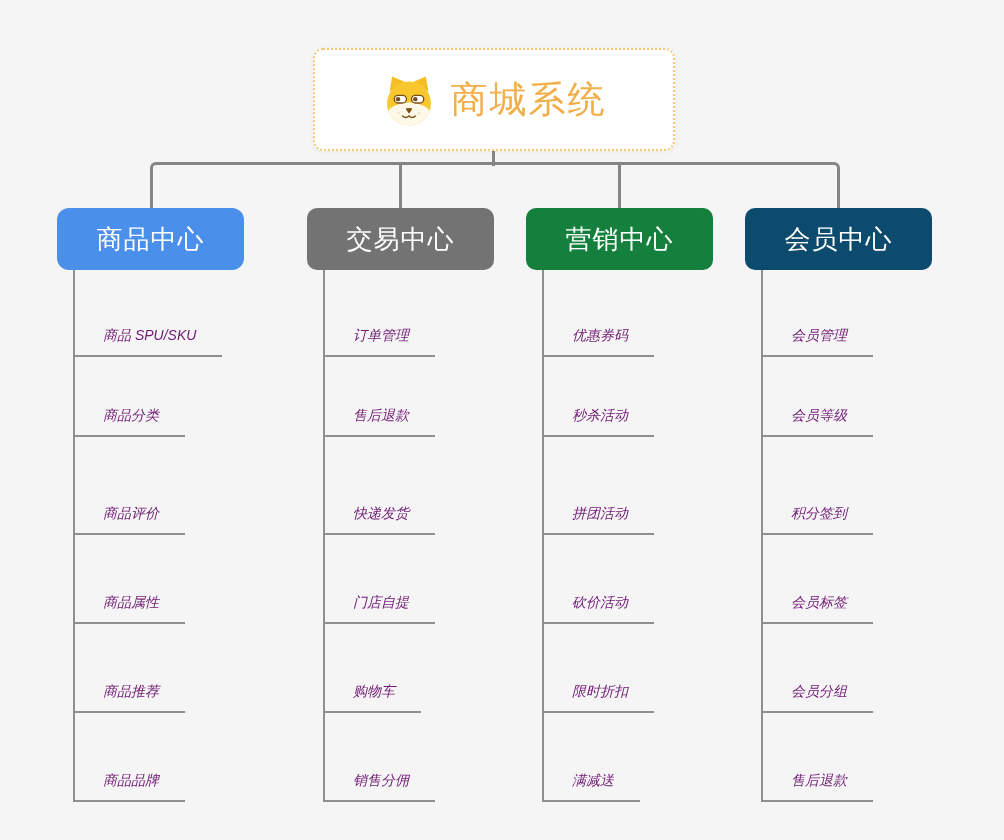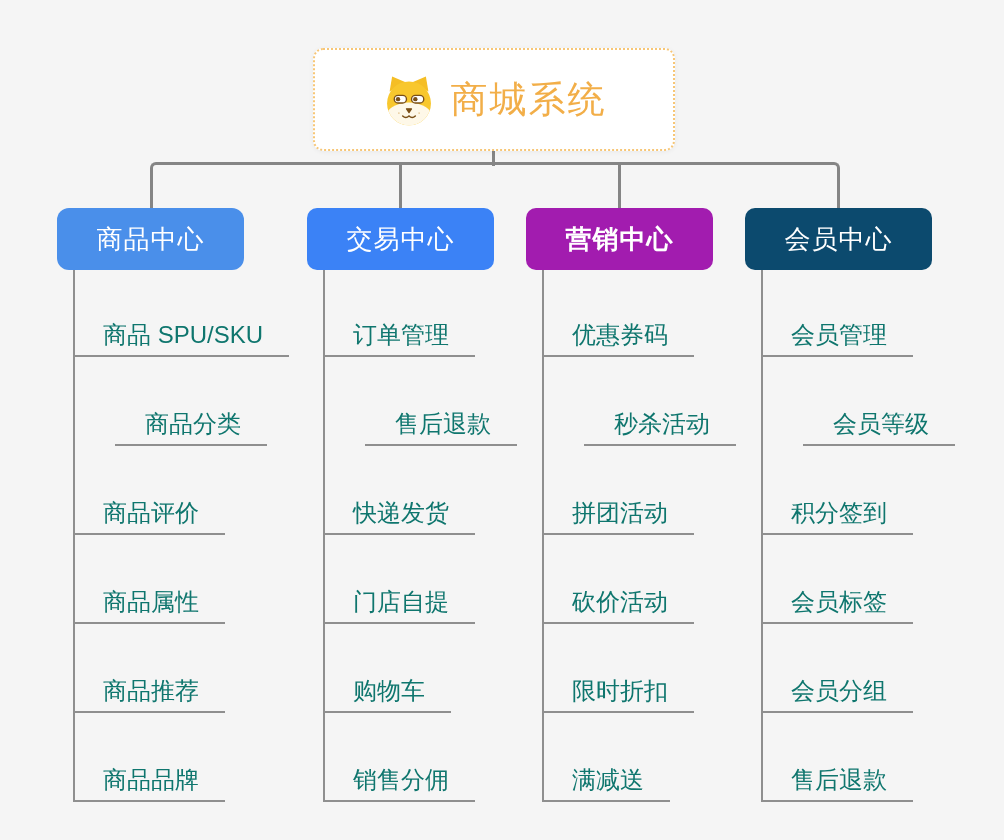--- a/index.html
+++ b/index.html
@@ -59,27 +59,28 @@
     color:#ffffff;font-size:26px;letter-spacing:1px;
     cursor:pointer;
   }
   .spine{
     position:absolute;left:16px;top:62px;width:2px;height:532px;
     background:#8f8f8f;
   }
   .leaf{
     position:absolute;left:16px;
     padding:0 26px 7px 30px;
-    line-height:26px;font-size:24px;color:#0f766e;
+    line-height:26px;font-size:14px;color:#701a75;
     border-bottom:2px solid #8f8f8f;
     white-space:nowrap;
     cursor:pointer;
+    font-style:italic;
   }
   .leaf-1{top:114px;}
-  .leaf-2{top:203px;margin-left:42px;}
+  .leaf-2{top:194px;}
   .leaf-3{top:292px;}
   .leaf-4{top:381px;}
   .leaf-5{top:470px;}
   .leaf-6{top:559px;}
 </style>
 </head>
 <body>
 
 <div class="canvas">
 
@@ -121,32 +122,32 @@
     <div class="spine"></div>
     <div class="leaf leaf-1">商品 SPU/SKU</div>
     <div class="leaf leaf-2">商品分类</div>
     <div class="leaf leaf-3">商品评价</div>
     <div class="leaf leaf-4">商品属性</div>
     <div class="leaf leaf-5">商品推荐</div>
     <div class="leaf leaf-6">商品品牌</div>
   </div>
 
   <div class="branch col-2">
-    <div class="branch-header" style="background-color: #3b82f6;">交易中心</div>
+    <div class="branch-header" style="background-color: #737373;">交易中心</div>
     <div class="spine"></div>
     <div class="leaf leaf-1">订单管理</div>
     <div class="leaf leaf-2">售后退款</div>
     <div class="leaf leaf-3">快递发货</div>
     <div class="leaf leaf-4">门店自提</div>
     <div class="leaf leaf-5">购物车</div>
     <div class="leaf leaf-6">销售分佣</div>
   </div>
 
   <div class="branch col-3">
-    <div class="branch-header" style="background-color: #a21caf; font-weight: bold;">营销中心</div>
+    <div class="branch-header" style="background-color: #15803d;">营销中心</div>
     <div class="spine"></div>
     <div class="leaf leaf-1">优惠券码</div>
     <div class="leaf leaf-2">秒杀活动</div>
     <div class="leaf leaf-3">拼团活动</div>
     <div class="leaf leaf-4">砍价活动</div>
     <div class="leaf leaf-5">限时折扣</div>
     <div class="leaf leaf-6">满减送</div>
   </div>
 
   <div class="branch col-4">

